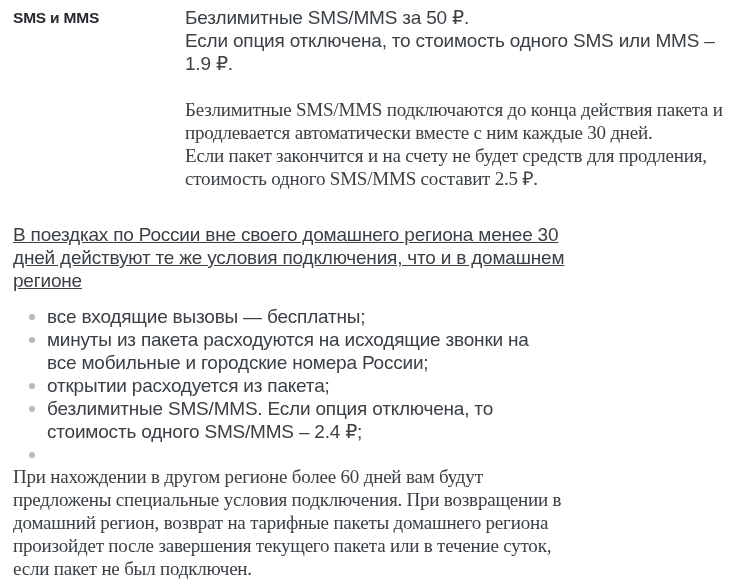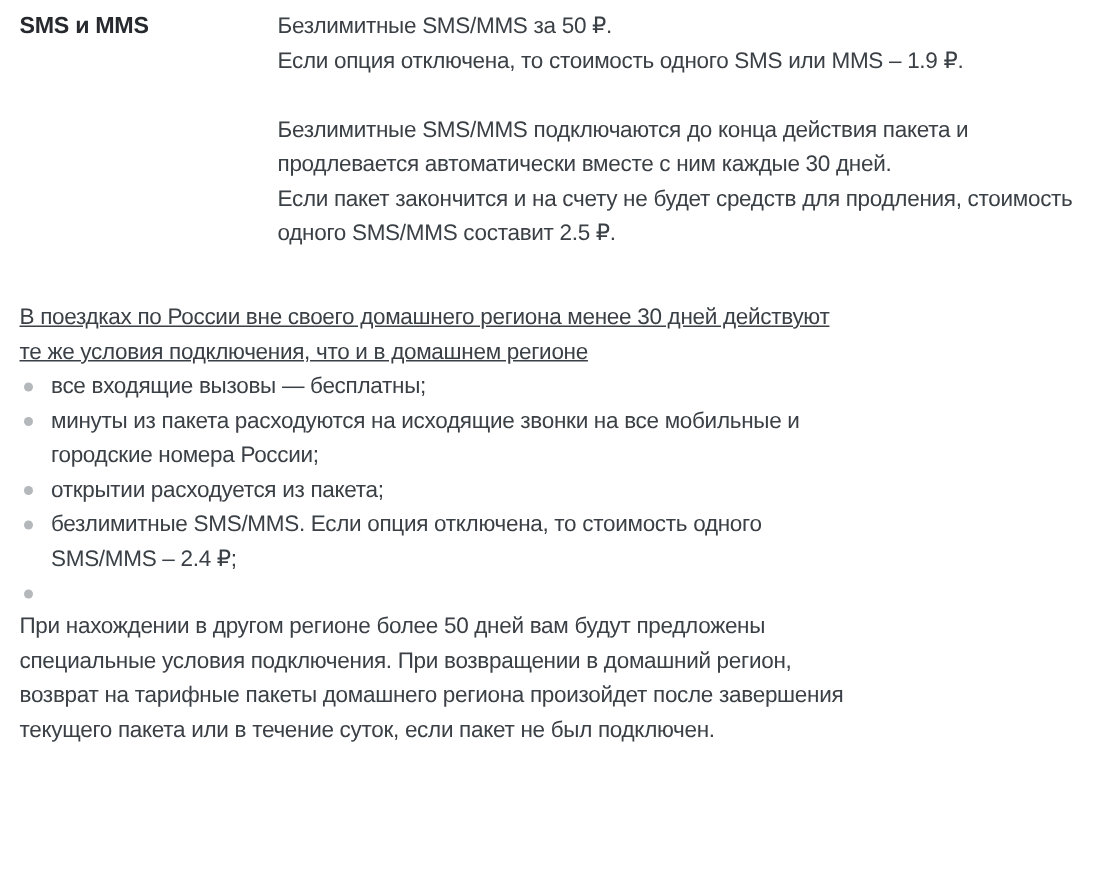--- a/index.html
+++ b/index.html
@@ -32,43 +32,44 @@
     width: 172px;
     font-size: 15.5px;
     line-height: 23px;
     font-weight: bold;
     letter-spacing: -0.2px;
     color: var(--label-color, #26292d);
   }
   .section-content {
     flex: 0 0 554px;
     width: 554px;
-    font-size: 15px;
+    font-size: 19px;
     line-height: 23px;
     letter-spacing: -0.2px;
     color: var(--body-color, #3a4045);
   }
   .para {
     margin: 0 0 23px 0;
     white-space: pre-line;
   }
   .para:last-child {
     margin-bottom: 0;
+    font-family: Liberation Serif, serif;
   }
   .para-intro {
     margin-bottom: 0;
     text-decoration: underline;
   }
   .para-outro {
     margin-top: 22px;
     margin-bottom: 0;
   }
   ul.bullet-list {
     list-style: none;
-    margin: 0;
+    margin: 13px;
     padding: 0;
   }
   ul.bullet-list li {
     position: relative;
     padding-left: 21px;
   }
   .bullet-dot {
     position: absolute;
     left: 3px;
     top: 9px;
@@ -110,17 +111,17 @@
           <span>открытии расходуется из пакета;</span>
         </li>
         <li>
           <span class="bullet-dot"></span>
           <span>безлимитные SMS/MMS. Если опция отключена, то стоимость одного SMS/MMS – 2.4 ₽;</span>
         </li>
         <li>
           <span class="bullet-dot"></span>
         </li>
       </ul>
-      <p class="para para-outro">При нахождении в другом регионе более 50 дней вам будут предложены специальные условия подключения. При возвращении в домашний регион, возврат на тарифные пакеты домашнего региона произойдет после завершения текущего пакета или в течение суток, если пакет не был подключен.</p>
+      <p class="para para-outro">При нахождении в другом регионе более 60 дней вам будут предложены специальные условия подключения. При возвращении в домашний регион, возврат на тарифные пакеты домашнего региона произойдет после завершения текущего пакета или в течение суток, если пакет не был подключен.</p>
     </div>
   </div>
 
 </div>
 
 </body></html>

